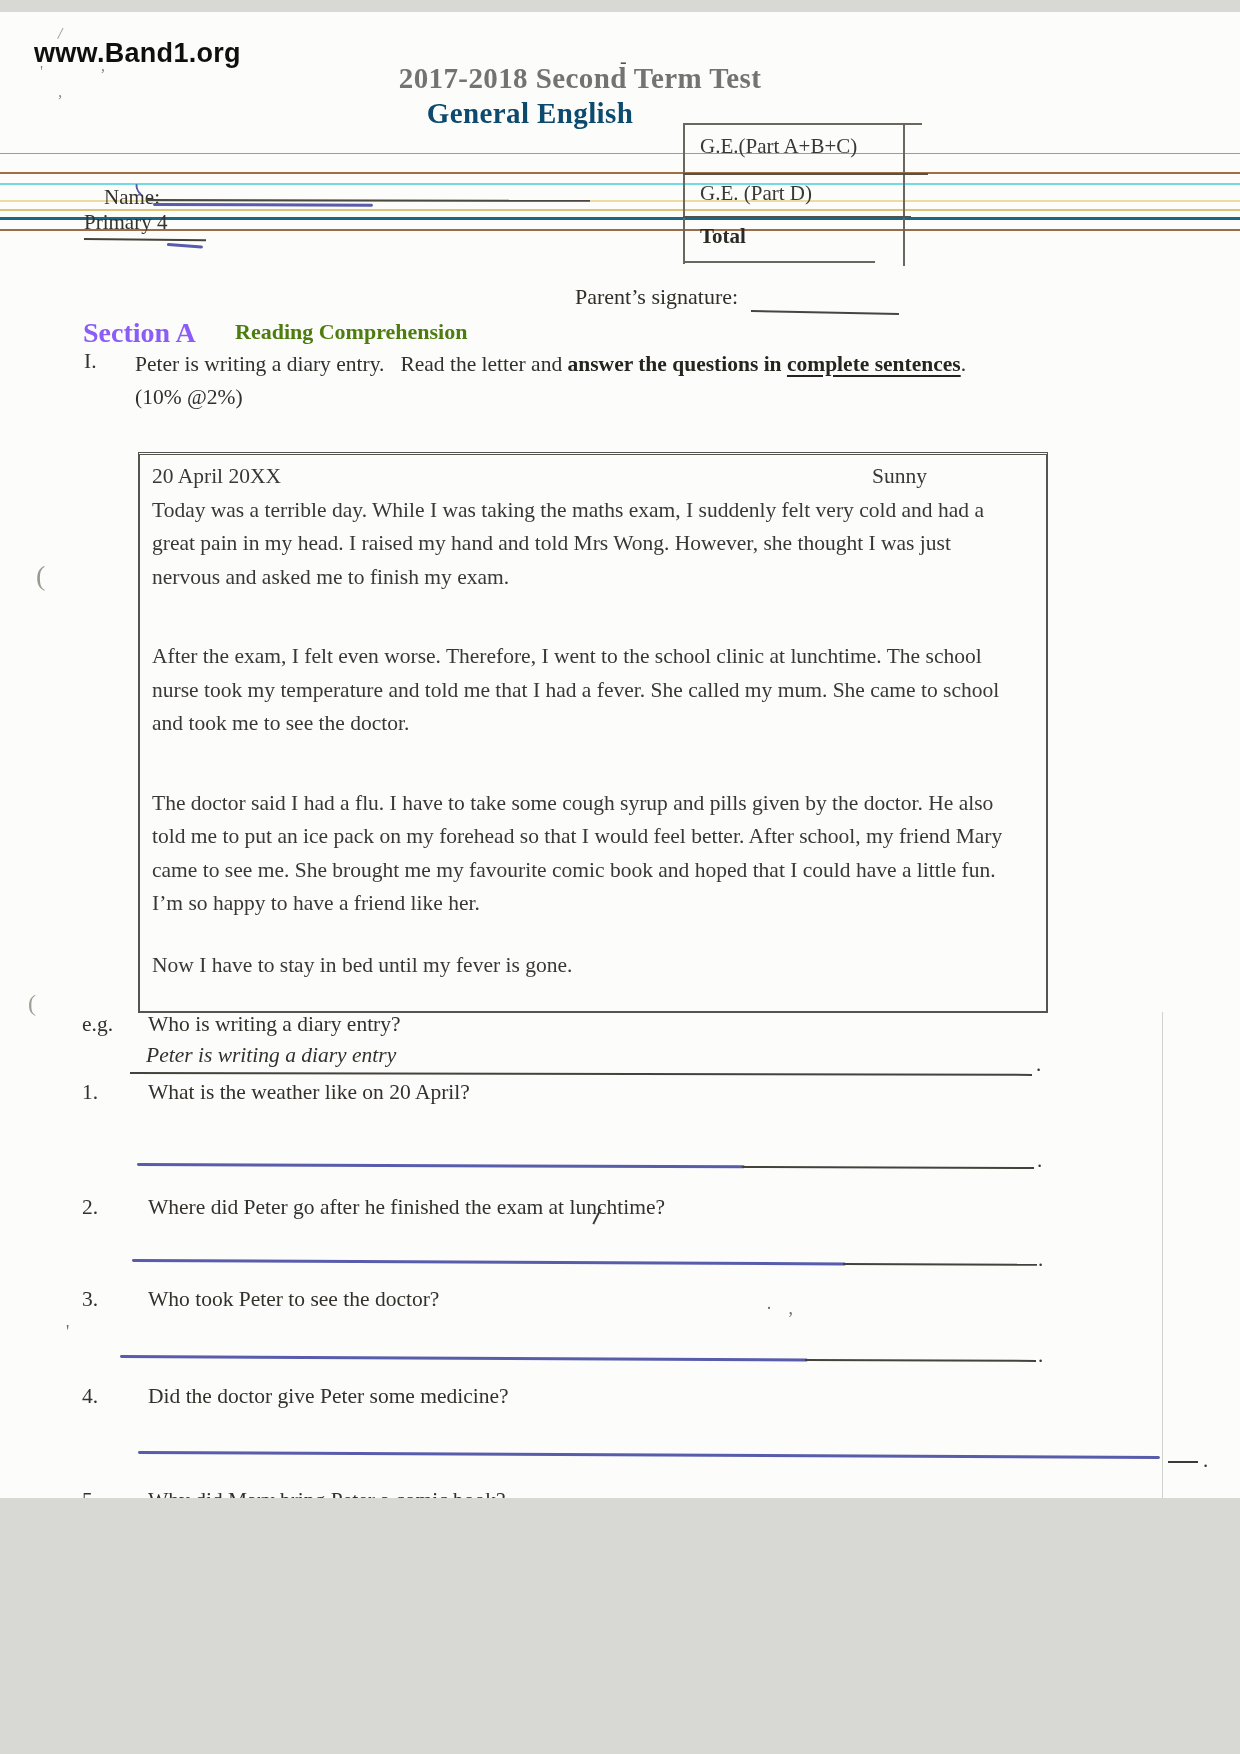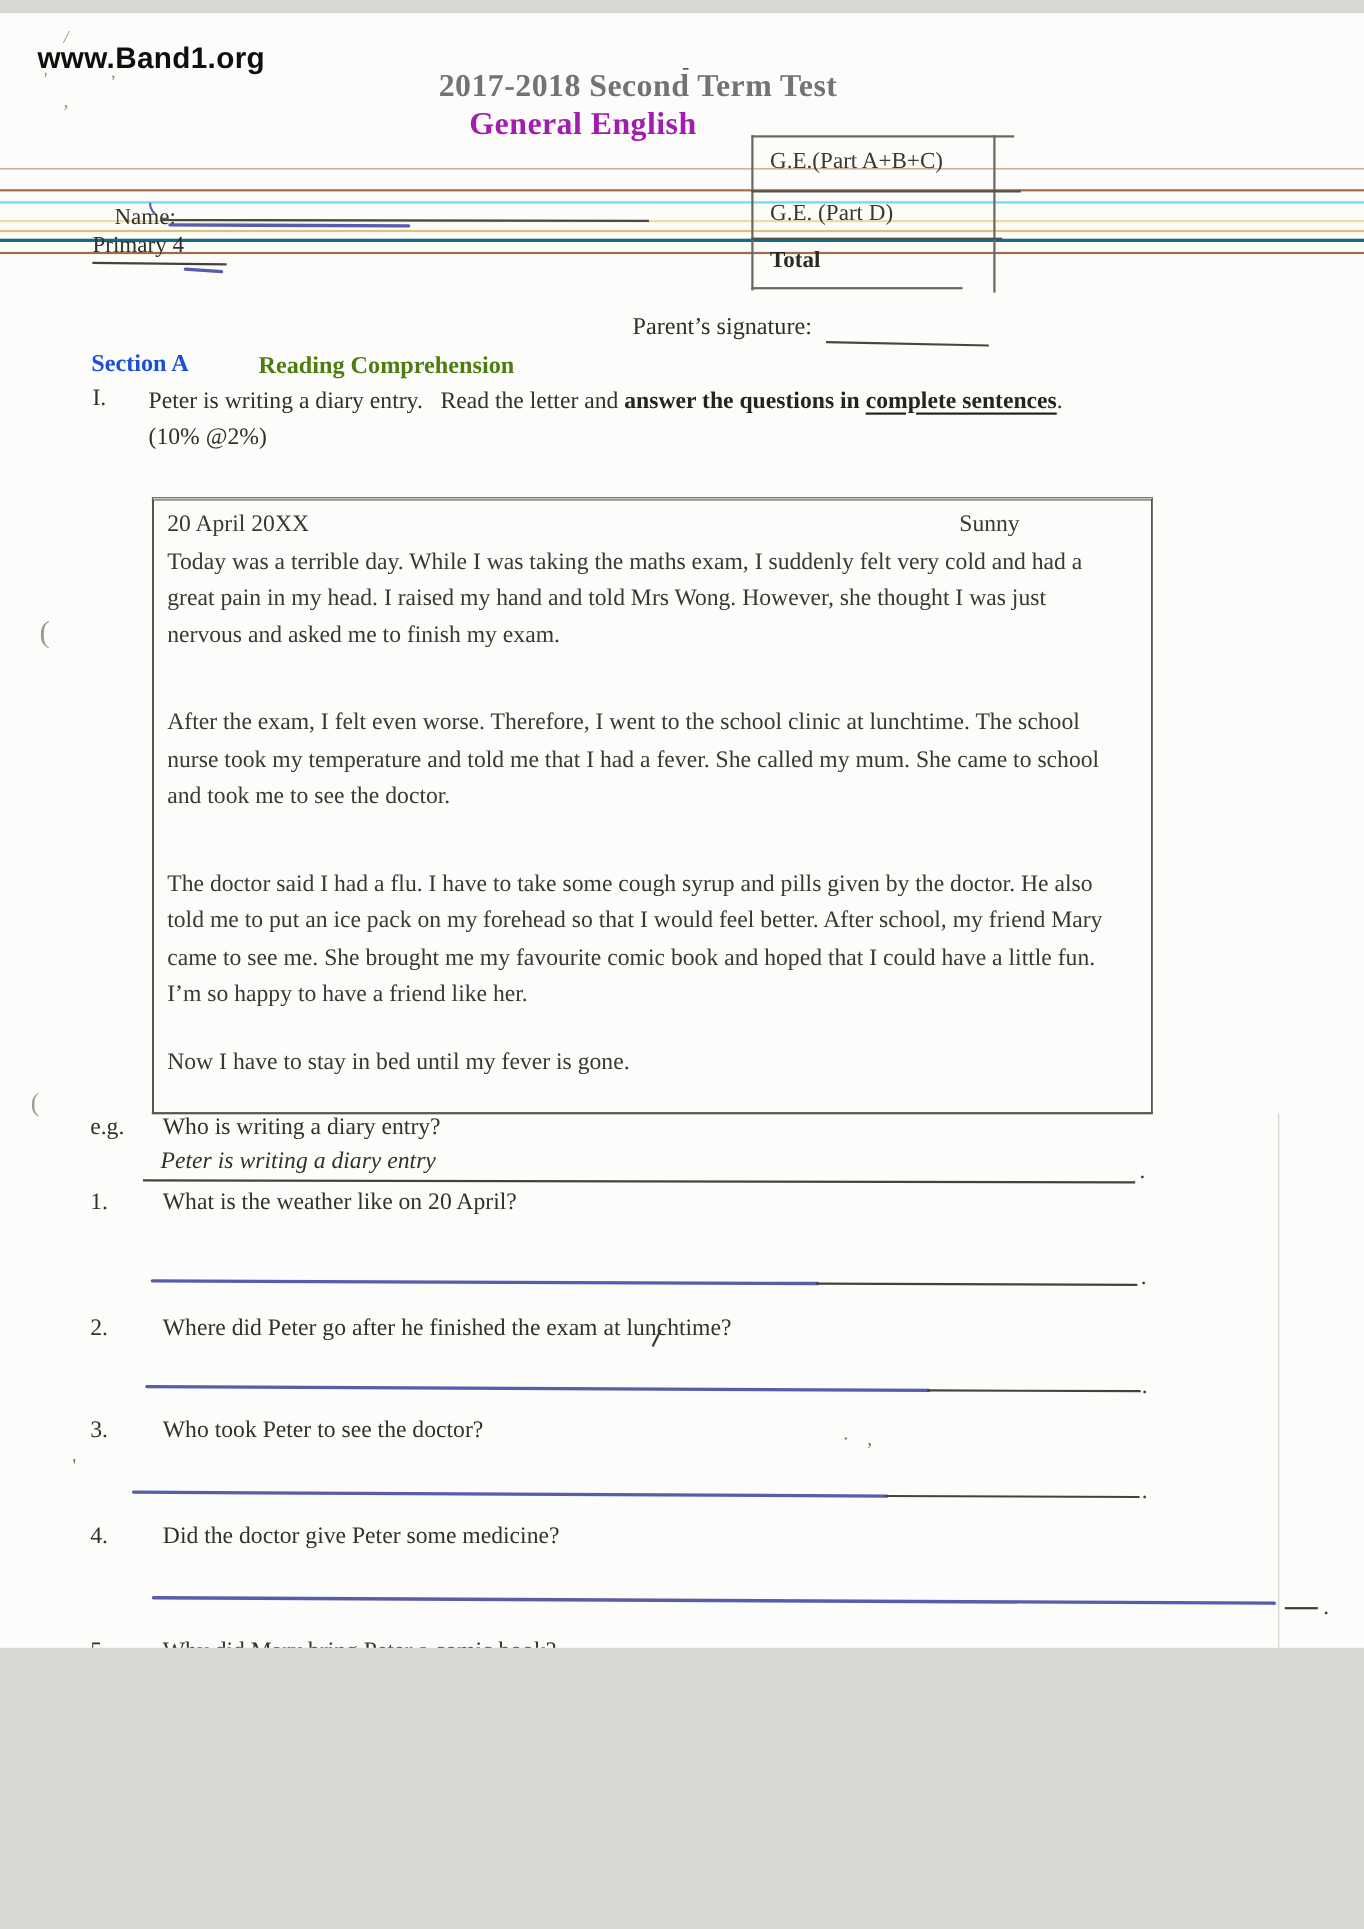--- a/index.html
+++ b/index.html
@@ -12,21 +12,21 @@
   #stripe2{top:160px;height:2px;background:#a06f44;}
   #stripe3{top:171px;height:2px;background:#74dbe6;}
   #stripe4{top:188px;height:2px;background:#ecdca2;}
   #stripe5{top:197px;height:2px;background:#dfc277;}
   #stripe6{top:205px;height:3px;background:#1c6782;}
   #stripe7{top:217px;height:2px;background:#9b6c48;}
   
   #watermark{left:34px;top:26px;font-family:"Liberation Sans","DejaVu Sans",sans-serif;
              font-size:27px;font-weight:600;color:#0f0f0d;letter-spacing:.3px;}
   #title1{left:330px;top:50px;width:500px;text-align:center;font-size:29px;font-weight:bold;color:#737373;letter-spacing:.4px;}
-  #title2{left:330px;top:85px;width:400px;text-align:center;font-size:29px;font-weight:bold;color:#a21caf;letter-spacing:.4px;}
+  #title2{left:330px;top:85px;width:400px;text-align:center;font-size:29px;font-weight:bold;color:#0c4a6e;letter-spacing:.4px;}
   #title-dash{left:620px;top:38px;font-size:20px;color:#55534d;}
   
   .sbline{position:absolute;background:#6a675f;}
   #sb-top{left:683px;top:111px;width:239px;height:2px;}
   #sb-left{left:683px;top:111px;width:2px;height:141px;}
   #sb-right{left:903px;top:111px;width:2px;height:143px;}
   #sb-sep1{left:683px;top:161px;width:245px;height:2px;background:#55524a;}
   #sb-sep2{left:683px;top:204px;width:228px;height:2px;background:#50524e;}
   #sb-bottom{left:683px;top:249px;width:192px;height:2px;}
   .sb-label{position:absolute;left:700px;font-size:21px;color:#3a3833;}
@@ -38,21 +38,21 @@
   #name-underline{left:146px;top:187px;width:444px;height:1.5px;background:#4a483f;transform:rotate(.1deg);transform-origin:left center;}
   #name-ink{left:153px;top:191px;width:220px;height:2.5px;background:#585cab;border-radius:2px;transform:rotate(.2deg);transform-origin:left center;}
   #name-squiggle{left:136px;top:168px;width:7px;height:12px;border:2px solid transparent;border-left:2.5px solid #585cab;border-radius:50%;transform:rotate(-24deg);}
   #class-label{left:84px;top:198px;font-size:21px;color:#34322c;}
   #class-underline{left:84px;top:226px;width:122px;height:2px;background:#44423b;transform:rotate(.6deg);transform-origin:left center;}
   #class-ink{left:167px;top:231px;width:36px;height:2.5px;background:#585cab;border-radius:2px;transform:rotate(4deg);transform-origin:left center;}
   
   #psig-label{left:575px;top:272px;font-size:22px;color:#302e29;}
   #psig-line{left:751px;top:298px;width:148px;height:1.8px;background:#474540;transform:rotate(1.2deg);transform-origin:left center;}
   
-  #section-a{left:83px;top:305px;font-size:22px;font-weight:bold;color:#1d4ed8;}
+  #section-a{left:83px;top:305px;font-size:28px;font-weight:bold;color:#8b5cf6;}
   #section-title{left:235px;top:307px;font-size:22px;font-weight:bold;color:#4d7c0f;}
   #roman{left:84px;top:337px;font-size:21.5px;}
   #instruction{left:135px;top:336px;width:880px;font-size:21.5px;line-height:33px;color:#32302b;}
   #instruction .gap{margin-left:16px;}
   #instruction b{color:#26241f;}
   #instruction .bu{text-decoration:underline;text-underline-offset:4px;text-decoration-thickness:2px;}
   
   #diary-box{left:138px;top:440px;width:906px;height:556px;border:2px solid #56544e;border-top:3px double #56544e;}
   #diary-content{left:152px;top:448px;width:862px;font-size:21.5px;line-height:33.5px;color:#3a3835;}
   #diary-content p{margin:0 0 46px 0;}

